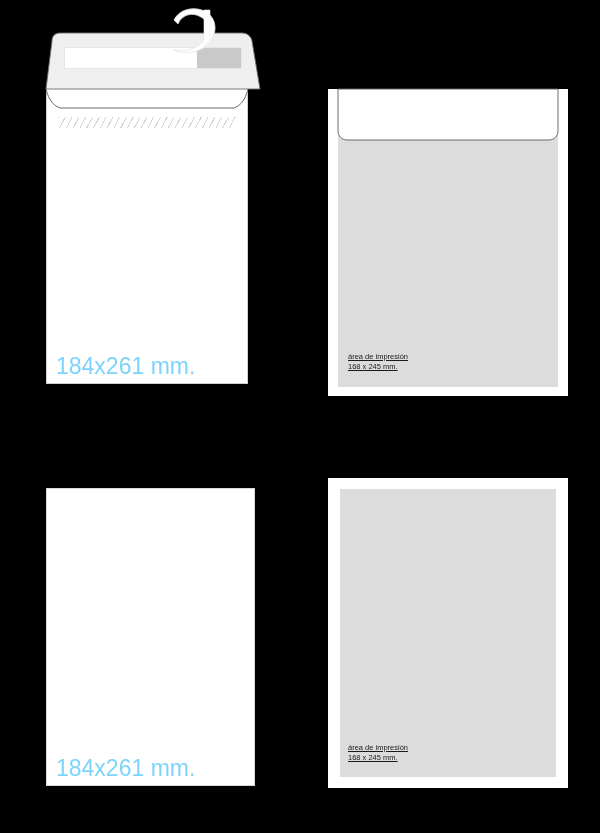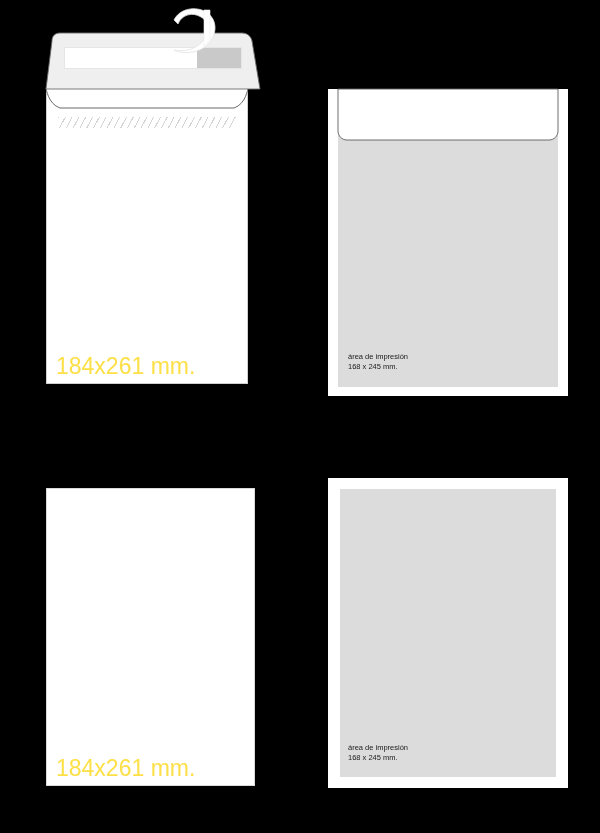--- a/index.html
+++ b/index.html
@@ -103,21 +103,21 @@
     background-image: repeating-linear-gradient(
       118deg,
       #d2d2d2 0px, #d2d2d2 1px,
       rgba(255,255,255,0) 1px, rgba(255,255,255,0) 6px
     );
     opacity: 0.95;
   }
 
   .dim-label {
     position: absolute;
-    color: #fde047;
+    color: #7dd3fc;
     font-size: 23px;
     letter-spacing: 0px;
     white-space: nowrap;
     font-family: "Liberation Sans", sans-serif;
   }
   #tl-dim { left: 56px; top: 353px; }
 
   
   #panel-tr { left: 300px; top: 0px; width: 300px; height: 416px; }
 
@@ -148,20 +148,21 @@
     height: 52px;
   }
 
   .print-label {
     position: absolute;
     color: #1a1a1a;
     font-size: 7.5px;
     line-height: 10px;
     white-space: nowrap;
     font-family: "Liberation Sans", sans-serif;
+    text-decoration: underline;
   }
   #tr-print-label { left: 48px; top: 352px; }
 
   
   #panel-bl { left: 0px; top: 416px; width: 300px; height: 417px; }
 
   #bl-body {
     position: absolute;
     left: 46px;
     top: 72px;

